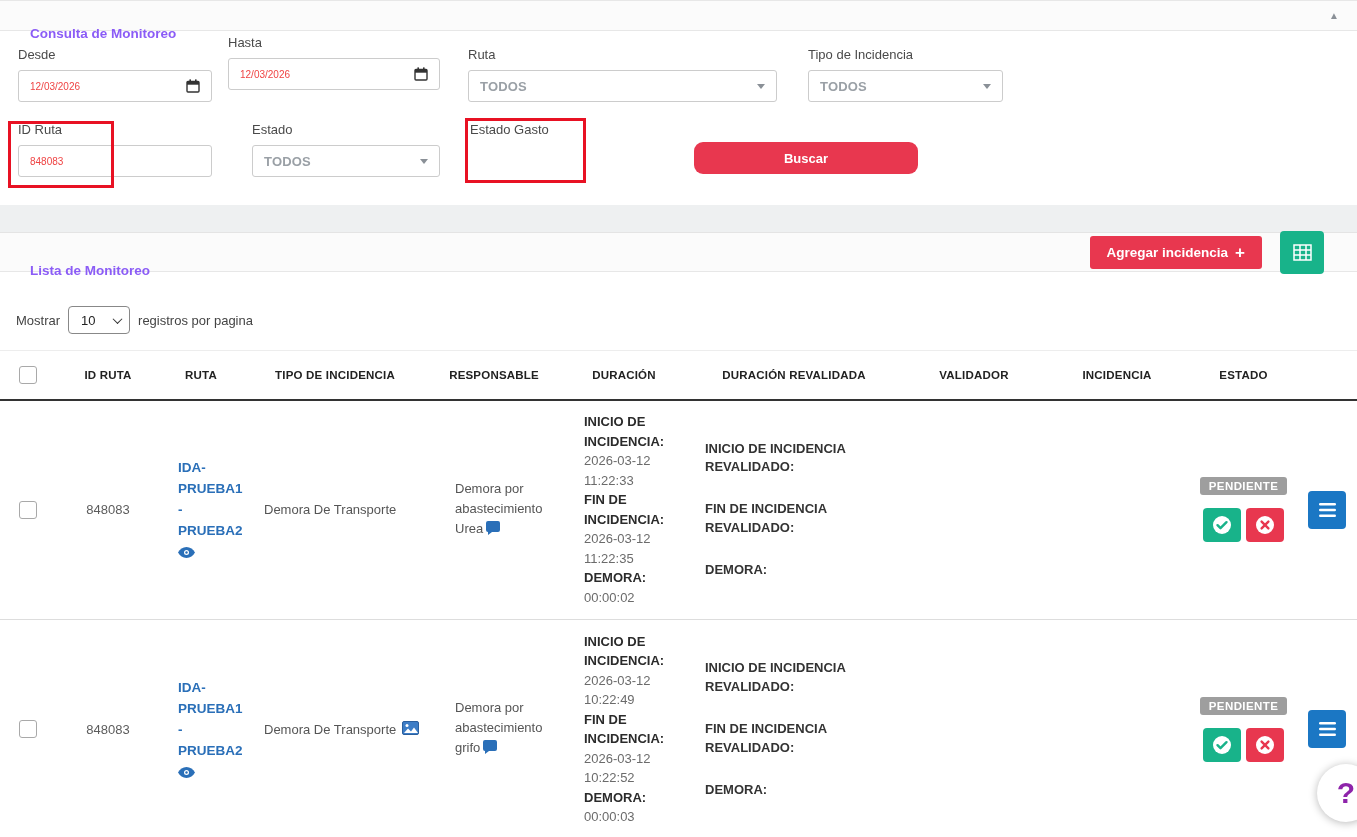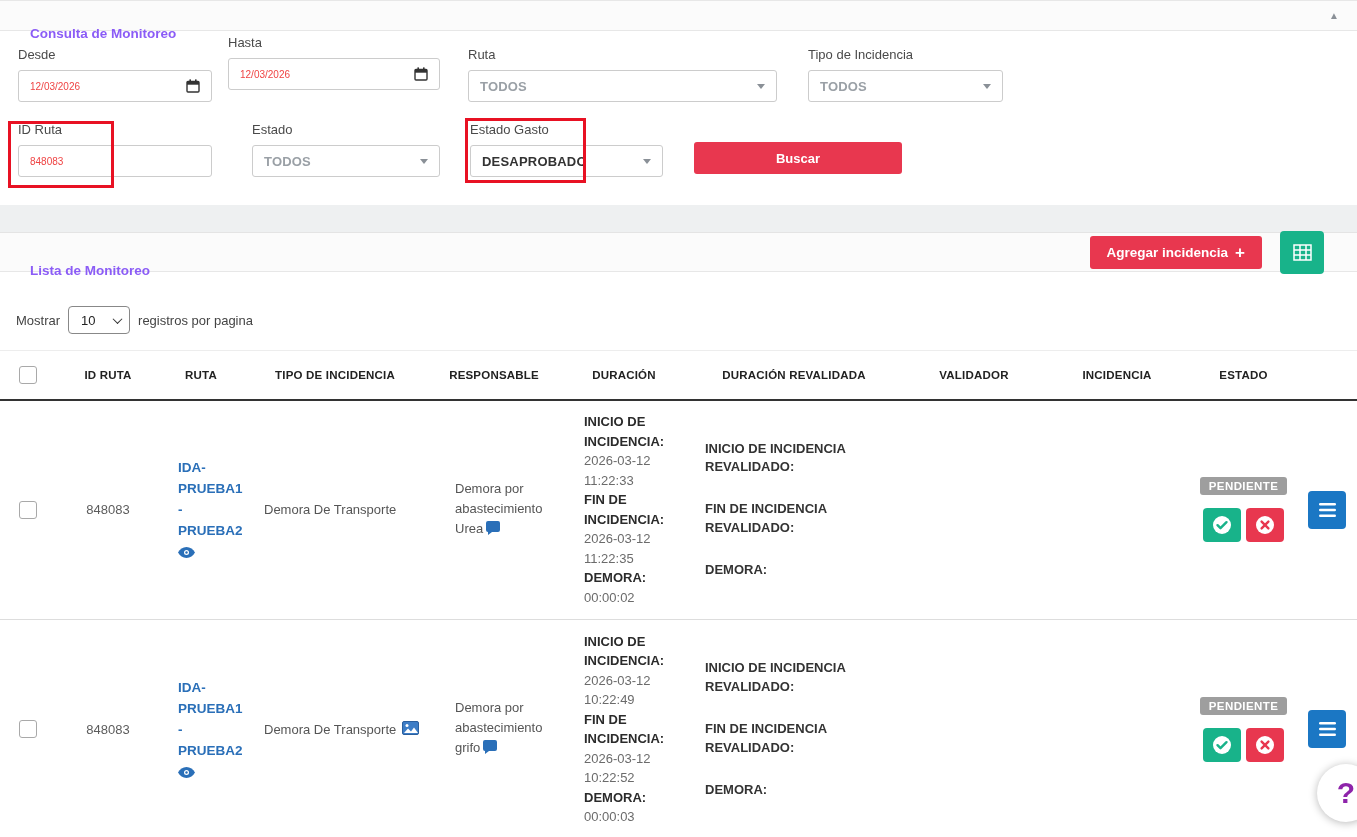--- a/index.html
+++ b/index.html
@@ -22,23 +22,23 @@
   .inputbox, .selectbox {
     display:flex; align-items:center; justify-content:space-between;
     height:32px; border:1px solid #ccc; border-radius:3px; background:#fff; padding:0 11px;
   }
   .inputbox input { border:none; outline:none; width:100%; font-size:10px; color:#ef4444; font-family:inherit; background:transparent; }
   .selectbox .sel-text { font-size:13px; font-weight:bold; color:#9aa0a6; letter-spacing:.2px; }
   .selectbox.dark .sel-text { color:#333; }
   .tri-down { width:0; height:0; border-left:4px solid transparent; border-right:4px solid transparent; border-top:5px solid #8a9097; }
   .cal-icon { flex:0 0 auto; margin-left:8px; }
   .btn-buscar {
-    position:absolute; left:694px; top:111px; width:208px; height:32px;
+    position:absolute; left:694px; top:111px; width:224px; height:32px;
     background:#e8374f; color:#fff; font-size:13px; font-weight:bold;
-    border:none; border-radius:3px; cursor:pointer; font-family:inherit;
+    border:none; border-radius:9px; cursor:pointer; font-family:inherit;
   }
   .annotation-box { position:absolute; border:3px solid #e81123; pointer-events:none; }
   .anno-1 { left:8px; top:90px; width:106px; height:67px; }
   .anno-2 { left:465px; top:87px; width:121px; height:65px; }
 
   
   .list-card { margin-top:27px; border-top:1px solid #e4e4e4; min-height:605px; }
   .list-head { position:relative; height:39px; padding:0 30px; }
   .btn-agregar {
     position:absolute; right:95px; top:3px; height:33px; padding:0 17px;
@@ -169,24 +169,20 @@
       <div class="fgroup" style="left:252px; top:91px; width:188px;">
         <label>Estado</label>
         <div class="selectbox">
           <span class="sel-text">TODOS</span>
           <span class="tri-down"></span>
         </div>
       </div>
 
       <div class="fgroup" style="left:470px; top:91px; width:193px;">
         <label>Estado Gasto</label>
-        <div class="selectbox dark">
-          <span class="sel-text">DESAPROBADO</span>
-          <span class="tri-down"></span>
-        </div>
       </div>
 
       <button class="btn-buscar">Buscar</button>
 
       <div class="annotation-box anno-1"></div>
       <div class="annotation-box anno-2"></div>
     </div>
   </section>
 
   <section class="card list-card">

